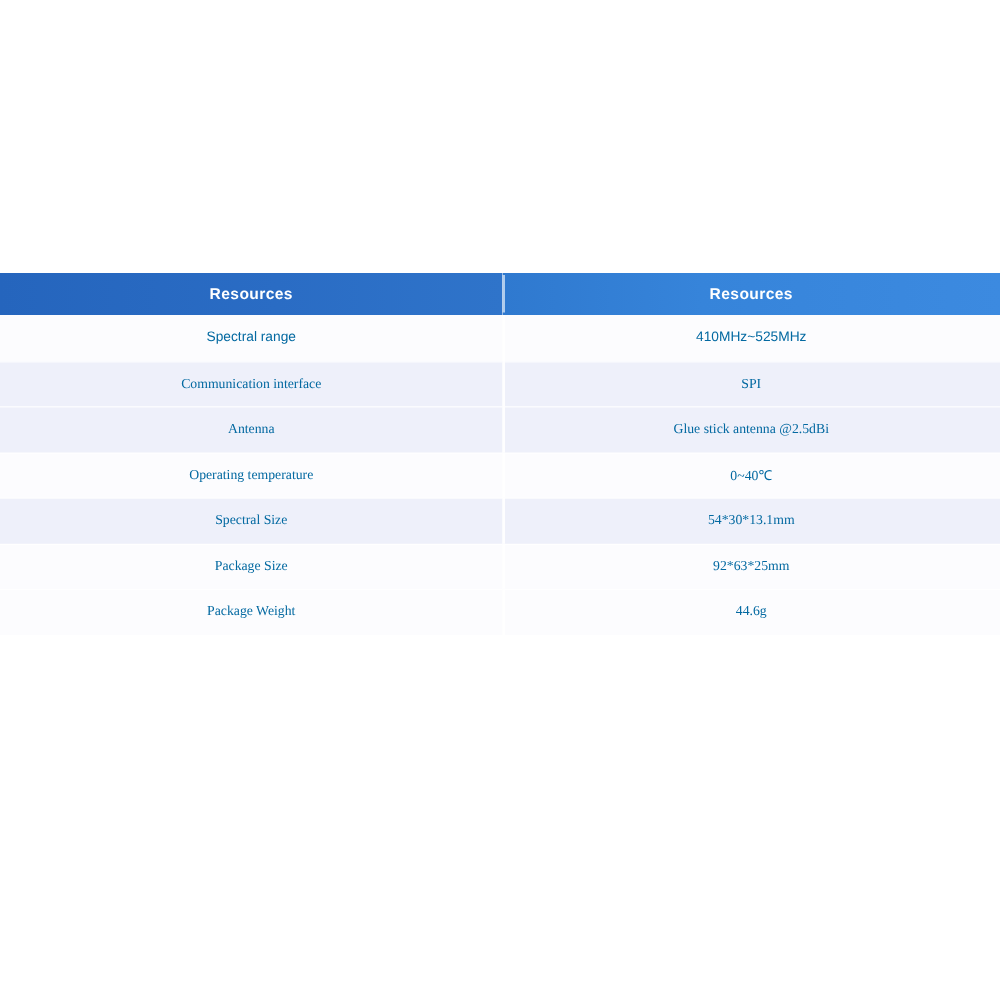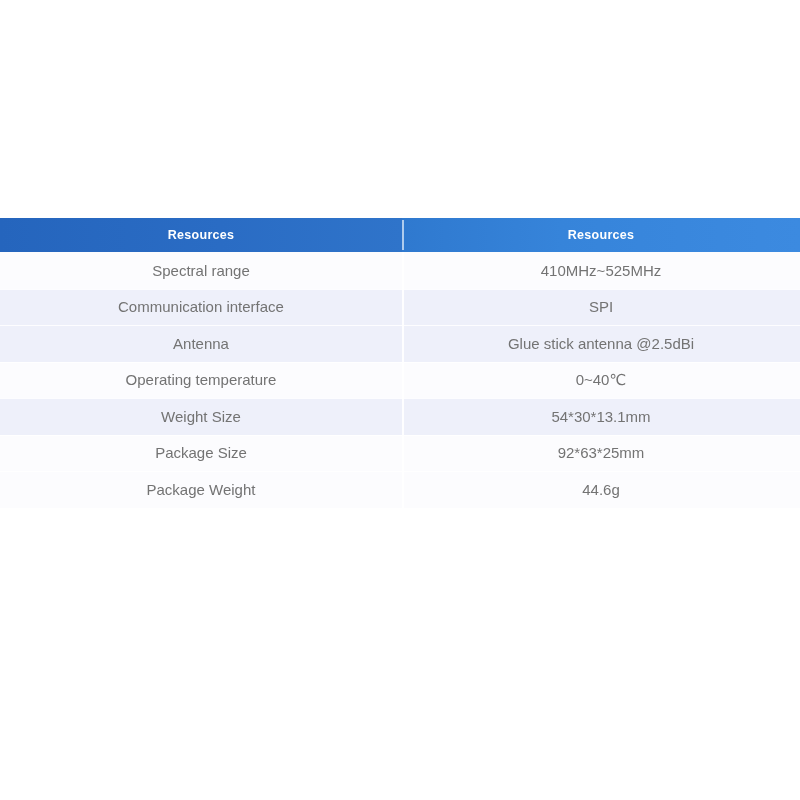--- a/index.html
+++ b/index.html
@@ -79,41 +79,42 @@
   }
 
   #spec-table tbody tr.row-odd  td { background: #fcfcfe; }
   #spec-table tbody tr.row-even td { background: #eef0fa; }
 
   #spec-table tbody td {
     height: 36.5px;
     padding: 0 10px;
     text-align: center;
     vertical-align: middle;
-    font-size: 15px;
+    font-size: 11px;
     font-weight: 400;
-    color: #737373;
+    color: #0369a1;
     border: 0;
     position: relative;
   }
 
   
   #spec-table tbody td.cell-parameter::before {
     content: "";
     position: absolute;
     left: 0;
     top: 0;
     bottom: 0;
     width: 1.5px;
     background: rgba(255,255,255,0.9);
   }
 
   
   #spec-table tbody tr + tr td {
     box-shadow: inset 0 1px 0 rgba(255,255,255,0.85);
+    font-family: Liberation Serif, serif;
   }
 </style>
 </head>
 <body>
 
 <div id="page">
 
   <table id="spec-table">
     <colgroup>
       <col class="col-resources">
@@ -138,21 +139,21 @@
         </tr>
         <tr class="row-even">
           <td class="cell-resource">Antenna</td>
           <td class="cell-parameter">Glue stick antenna @2.5dBi</td>
         </tr>
         <tr class="row-odd">
           <td class="cell-resource">Operating temperature</td>
           <td class="cell-parameter">0~40℃</td>
         </tr>
         <tr class="row-even">
-          <td class="cell-resource">Weight Size</td>
+          <td class="cell-resource">Spectral Size</td>
           <td class="cell-parameter">54*30*13.1mm</td>
         </tr>
         <tr class="row-odd">
           <td class="cell-resource">Package Size</td>
           <td class="cell-parameter">92*63*25mm</td>
         </tr>
         <tr class="row-odd">
           <td class="cell-resource">Package Weight</td>
           <td class="cell-parameter">44.6g</td>
         </tr>

